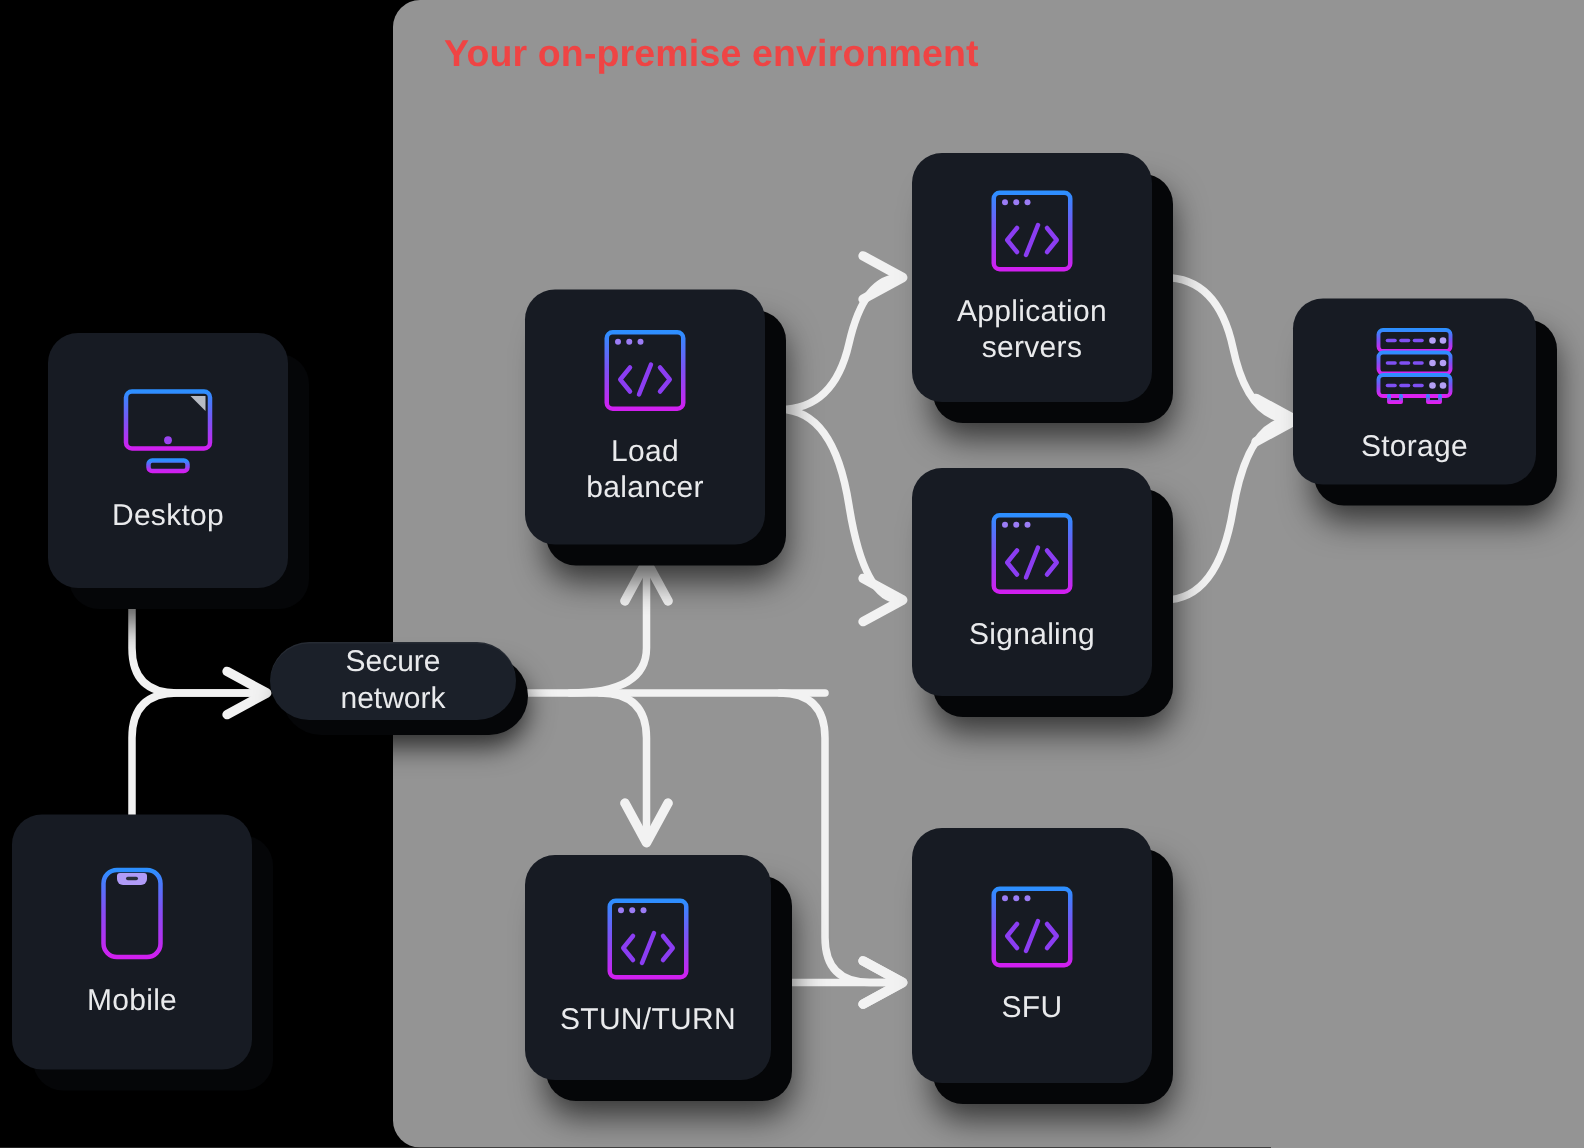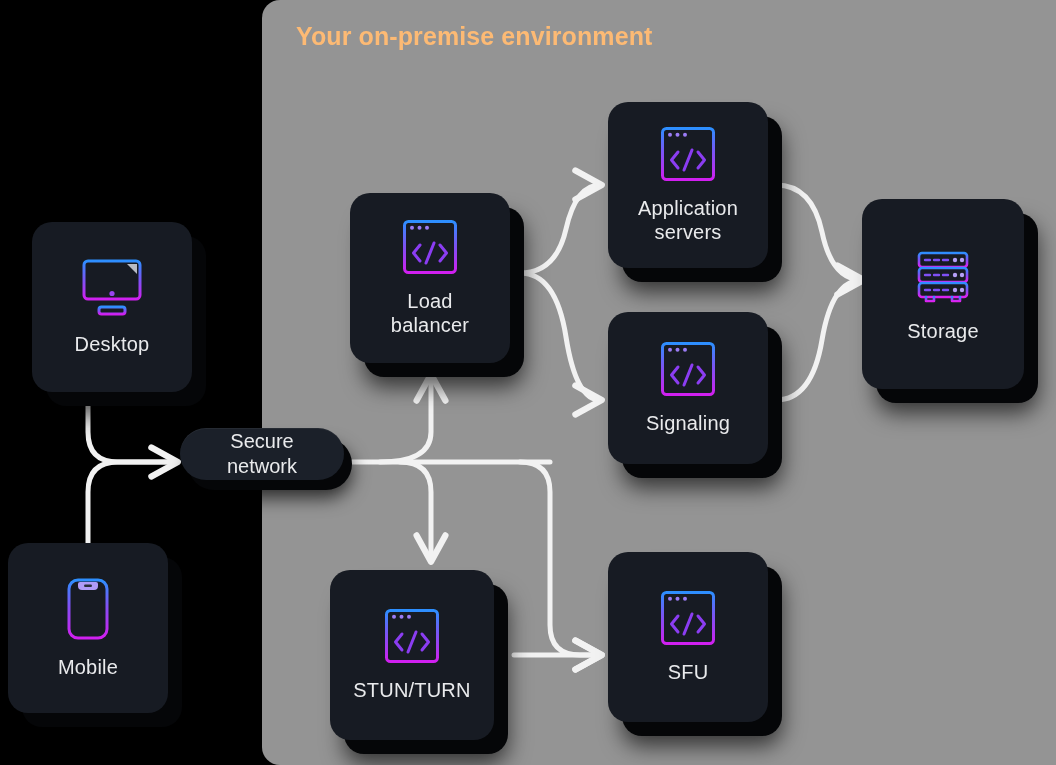--- a/index.html
+++ b/index.html
@@ -11,21 +11,21 @@
   }
   #stage{position:absolute;inset:0;width:1056px;height:765px;}
 
   
   .panel{
     position:absolute;left:262px;top:0;width:794px;height:765px;
     background:#949494;border-radius:18px 0 0 18px;
   }
   .panel-title{
     position:absolute;left:296px;top:22px;
-    color:#fdba74;font-size:25px;font-weight:700;letter-spacing:.1px;
+    color:#ef4444;font-size:25px;font-weight:700;letter-spacing:.1px;
     white-space:nowrap;
   }
 
   
   #wires{position:absolute;left:0;top:0;width:1056px;height:765px;}
 
   
   .node{position:absolute;}
   .node .shadowcard{
     position:absolute;left:14px;top:14px;width:100%;height:100%;
@@ -228,21 +228,21 @@
             <path d="M18 26 L11.5 34 L18 42"></path>
               <path d="M38 26 L44.5 34 L38 42"></path>
             <line x1="32" y1="24" x2="24" y2="44"></line>
           </g>
         </svg>
       </span>
       <span class="label">Signaling</span>
     </div>
   </div>
 
-  <div class="node" style="left:862px;top:199px;width:162px;height:190px;">
+  <div class="node" style="left:862px;top:199px;width:162px;height:124px;">
     <div class="shadowcard"></div>
     <div class="card">
       <span class="icon">
         <svg width="58" height="60" viewBox="0 0 58 60" xmlns="http://www.w3.org/2000/svg">
           <defs>
             <linearGradient id="g4" x1="0" y1="0" x2="0" y2="1">
               <stop offset="0%" stop-color="#2d8fff"></stop>
                 <stop offset="50%" stop-color="#7f50f4"></stop>
               <stop offset="100%" stop-color="#e020f0"></stop>
             </linearGradient>
@@ -273,21 +273,21 @@
               <circle cx="48" cy="30" r="2.2"></circle>
             <circle cx="41" cy="45" r="2.2"></circle>
               <circle cx="48" cy="45" r="2.2"></circle>
           </g>
         </svg>
       </span>
       <span class="label">Storage</span>
     </div>
   </div>
 
-  <div class="node" style="left:330px;top:570px;width:164px;height:170px;">
+  <div class="node" style="left:350px;top:570px;width:164px;height:150px;">
     <div class="shadowcard"></div>
     <div class="card">
       <span class="icon">
         <svg width="56" height="56" viewBox="0 0 56 56" xmlns="http://www.w3.org/2000/svg">
           <rect x="2.5" y="2.5" width="51" height="51" rx="4" fill="none" stroke="url(#iconGrad)" stroke-width="3"></rect>
           <line x1="2.5" y1="15" x2="53.5" y2="15" stroke="url(#iconGrad)" stroke-width="3"></line>
           <circle cx="10" cy="8.8" r="2" fill="#9b7cf5"></circle>
             <circle cx="17.5" cy="8.8" r="2" fill="#9b7cf5"></circle>
           <circle cx="25" cy="8.8" r="2" fill="#9b7cf5"></circle>
           <g fill="none" stroke="#8b3df2" stroke-width="3" stroke-linecap="round" stroke-linejoin="round">

